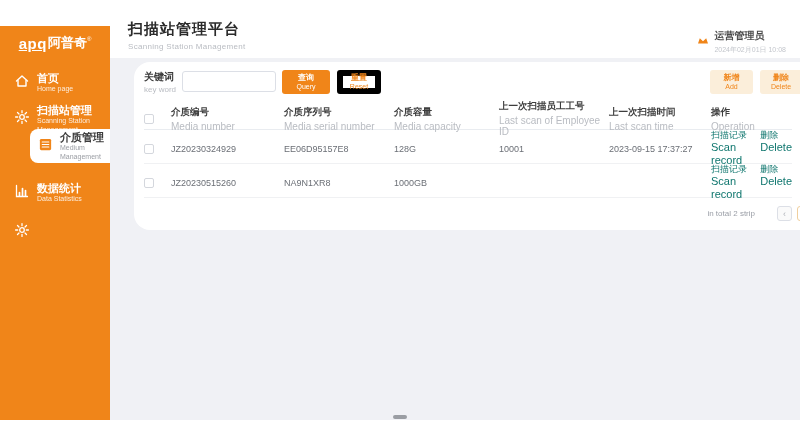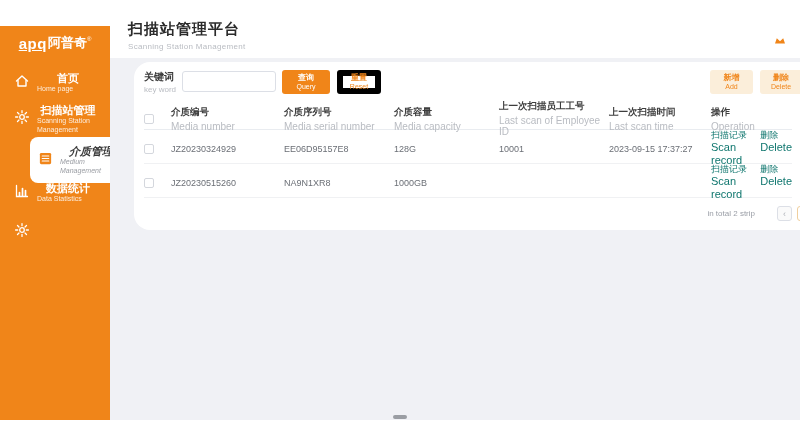--- a/index.html
+++ b/index.html
@@ -8,21 +8,21 @@
 
   
   .sidebar { position:absolute; left:0; top:26px; width:110px; height:394px; background:#F08519; }
   .logo { height:34px; display:flex; align-items:center; justify-content:center; color:#fff; white-space:nowrap; }
   .logo .brand { font-size:15px; font-weight:800; letter-spacing:.5px;text-decoration:underline; }
   .logo .brand-cn { font-size:13px; font-weight:700; margin-left:1px; }
   .logo .reg { font-size:6px; vertical-align:top; position:relative; top:-4px; }
   .nav-item { position:absolute; left:0; width:110px; display:flex; align-items:center; gap:7px; padding-left:14px; color:#fff; cursor:pointer; }
   .nav-item svg { flex-shrink:0; }
   .nav-text { display:flex; flex-direction:column; }
-  .nav-cn { font-size:11px; font-weight:700; line-height:1.2;text-align:center; }
+  .nav-cn { font-size:11px; font-weight:700; line-height:1.2; }
   .nav-en { font-size:7px; line-height:1.2; opacity:.85; width:62px; }
   .nav-item.active { left:30px; width:80px; background:#fff; border-radius:8px 0 0 8px; padding-left:8px; }
   .nav-item.active .nav-cn { color:#3b3b3b; }
   .nav-item.active .nav-en { color:#9a9da3; opacity:1; }
 
   
   .header { position:absolute; left:110px; top:0; width:690px; height:58px; background:#fff; }
   .title-block { position:absolute; left:18px; top:20px; }
   .page-title { font-size:15px; font-weight:700; color:#2b2b2b; letter-spacing:1px; }
   .page-subtitle { font-size:8px; color:#b9bcc2; margin-top:3px; letter-spacing:.3px; }
@@ -80,20 +80,24 @@
     <div class="title-block">
       <div class="page-title">扫描站管理平台</div>
       <div class="page-subtitle">Scanning Station Management</div>
     </div>
     <div class="user-block">
       <span class="user-role-icon">
         <svg width="12" height="9" viewBox="0 0 12 9">
             <path d="M1 7.5 L2.8 2.2 L6 5.2 L9.2 2.2 L11 7.5 Z" fill="#F08519"></path>
           </svg>
       </span>
+      <span class="user-texts">
+        <span class="user-name">运营管理员</span>
+        <span class="user-date">2024年02月01日 10:08</span>
+      </span>
     </div>
   </div>
 
   <div class="sidebar">
     <div class="logo">
       <span class="brand">apq</span>
         <span class="brand-cn">阿普奇</span>
         <span class="reg">®</span>
     </div>
 
@@ -116,21 +120,21 @@
             <circle cx="8" cy="8" r="2.3"></circle>
             <path d="M8 1.6v2.1M8 12.3v2.1M1.6 8h2.1M12.3 8h2.1M3.5 3.5l1.5 1.5M11 11l1.5 1.5M12.5 3.5 11 5M5 11l-1.5 1.5"></path>
           </svg>
       </span>
       <span class="nav-text">
         <span class="nav-cn">扫描站管理</span>
         <span class="nav-en">Scanning Station Management</span>
       </span>
     </div>
 
-    <div class="nav-item active" style="top:111px; height:46px;font-style:italic;">
+    <div class="nav-item active" style="top:103px; height:34px;">
       <span>
         <svg width="15" height="15" viewBox="0 0 16 16">
             <rect x="2" y="2" width="12" height="12" rx="1.5" fill="#F08519"></rect>
             <path d="M4.5 5.3h7M4.5 8h7M4.5 10.7h7" stroke="#fff" stroke-width="1.2" stroke-linecap="round"></path>
           </svg>
       </span>
       <span class="nav-text">
         <span class="nav-cn">介质管理</span>
         <span class="nav-en">Medium Management</span>
       </span>

